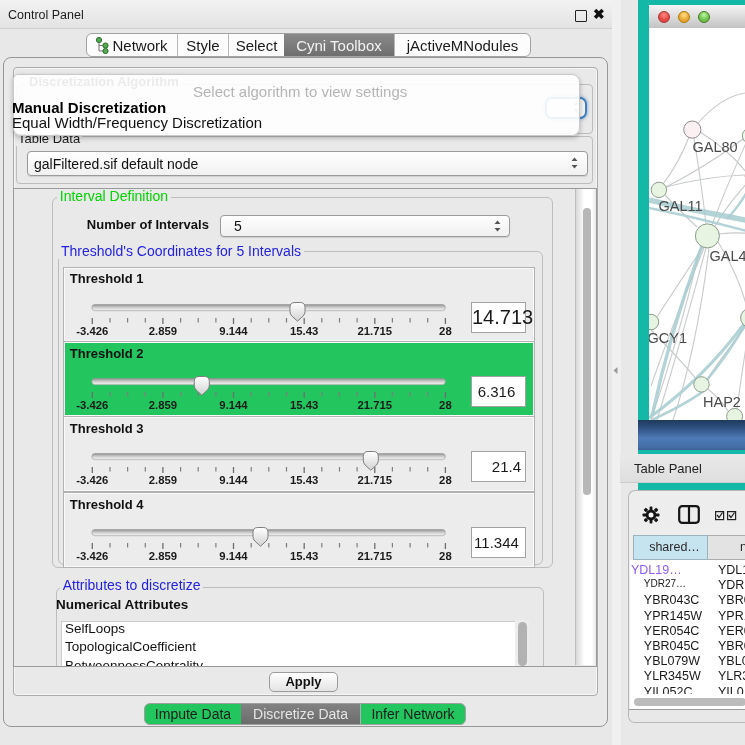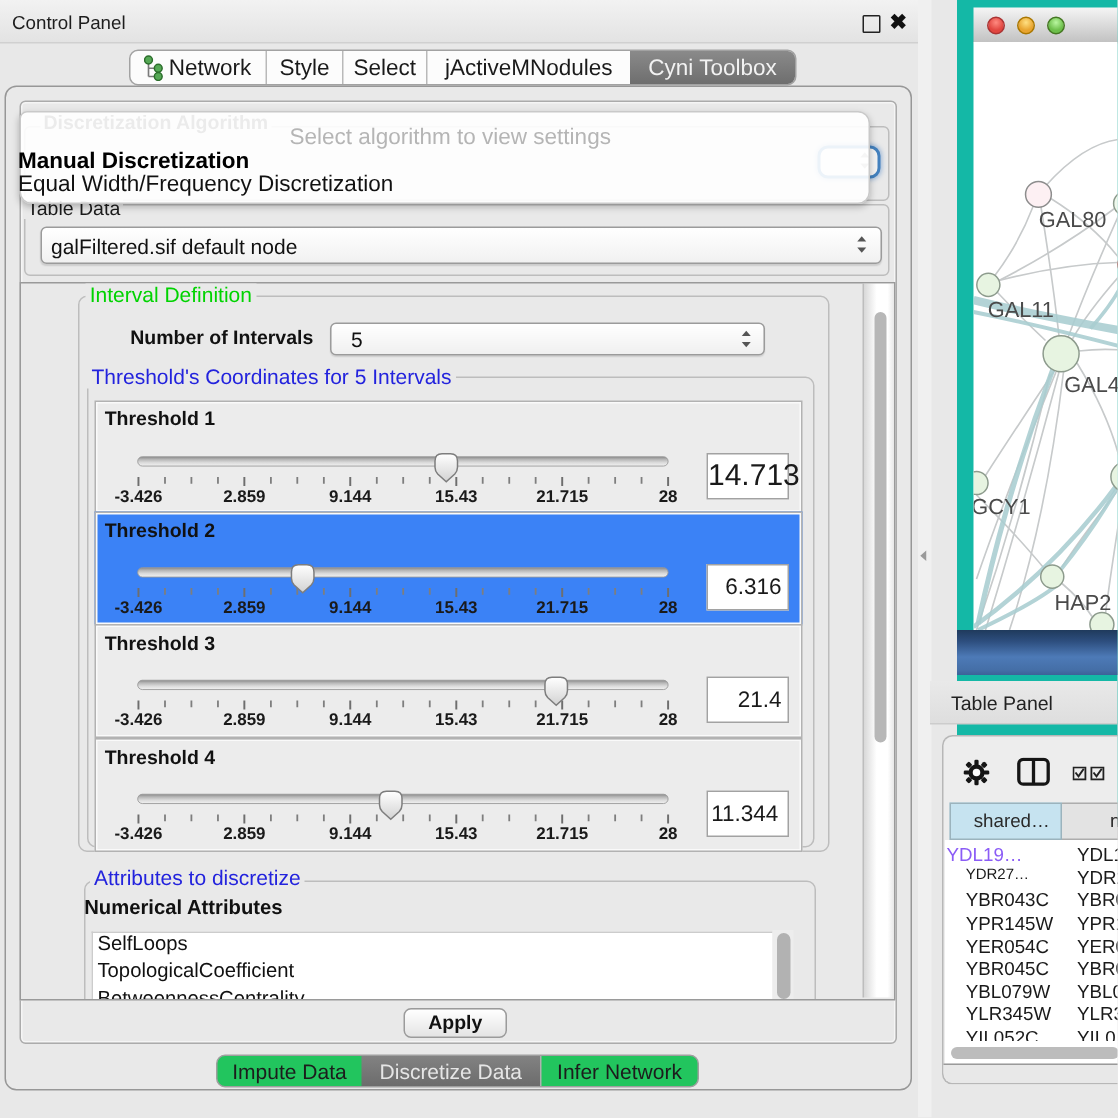--- a/index.html
+++ b/index.html
@@ -20,22 +20,22 @@
 <div class="abs" style="left:86px;top:33px;height:22px;display:flex;border:1px solid #a2a2a2;border-radius:6px;overflow:hidden;background:#fcfcfc">
   <div style="width:90px;display:flex;align-items:center;justify-content:center;font-size:15px;color:#1a1a1a;border-right:1px solid #b9b9b9">
     <svg width="13" height="18" viewBox="0 0 13 18" style="margin-right:3px">
       <path d="M3 4 L3 15 M3 9.5 L9 9.5 M3 15 L9 15" stroke="#7a7a7a" fill="none" stroke-width="1.1"></path>
       <circle cx="3" cy="4" r="2.6" fill="#55a855" stroke="#2c6e2c" stroke-width="1"></circle>
       <circle cx="9.5" cy="9.5" r="2.6" fill="#55a855" stroke="#2c6e2c" stroke-width="1"></circle>
       <circle cx="9.5" cy="15" r="2.6" fill="#55a855" stroke="#2c6e2c" stroke-width="1"></circle>
     </svg>Network</div>
   <div style="width:50px;display:flex;align-items:center;justify-content:center;font-size:15px;color:#1a1a1a;border-right:1px solid #b9b9b9">Style</div>
   <div style="width:55px;display:flex;align-items:center;justify-content:center;font-size:15px;color:#1a1a1a">Select</div>
+  <div style="width:110px;display:flex;align-items:center;justify-content:center;font-size:15px;color:#f2f2f2;background:linear-gradient(#8a8a8a,#6e6e6e)">Cyni Toolbox</div>
   <div style="width:135px;display:flex;align-items:center;justify-content:center;font-size:15px;color:#1a1a1a;border-left:1px solid #b9b9b9">jActiveMNodules</div>
-  <div style="width:110px;display:flex;align-items:center;justify-content:center;font-size:15px;color:#f2f2f2;background:linear-gradient(#8a8a8a,#6e6e6e)">Cyni Toolbox</div>
 </div>
 
 <div class="abs" style="left:3px;top:57px;width:603px;height:668px;border:1px solid #979797;border-radius:8px;background:#e9e9e9"></div>
 
 <div class="abs" style="left:13px;top:67px;width:583px;height:627px;border:1px solid #ababab;border-radius:4px;box-shadow:inset 0 0 0 1px #f5f5f5"></div>
 
 <div class="grp" style="left:16px;top:84px;width:575px;height:48px;border-radius:4px"></div>
 <div class="abs bold" style="left:27px;top:74.4px;font-size:13px;color:#333;background:#e9e9e9;padding:0 2px">Discretization Algorithm</div>
 
 <div class="abs" style="left:545px;top:96.5px;width:42px;height:22px;box-sizing:border-box;background:#f2f2f2;border:2.5px solid #4380bd;border-radius:7px;box-shadow:0 0 3px 1px rgba(90,140,200,.5)"></div>
@@ -109,21 +109,21 @@
         <text x="169.5" y="66.5" font-family="Liberation Sans" font-size="11.3" font-weight="bold" fill="#1a1a1a" text-anchor="middle">9.144</text>
         <text x="240.2" y="66.5" font-family="Liberation Sans" font-size="11.3" font-weight="bold" fill="#1a1a1a" text-anchor="middle">15.43</text>
         <text x="310.8" y="66.5" font-family="Liberation Sans" font-size="11.3" font-weight="bold" fill="#1a1a1a" text-anchor="middle">21.715</text>
         <text x="381.4" y="66.5" font-family="Liberation Sans" font-size="11.3" font-weight="bold" fill="#1a1a1a" text-anchor="middle">28</text>
         <g transform="translate(233.5,0)">
           <path d="M-7.5 10.3 Q-7.5 5.5 -2.8 5.5 L2.8 5.5 Q7.5 5.5 7.5 10.3 L7.5 14.5 Q7.5 17 5.7 19 L0 24.2 L-5.7 19 Q-7.5 17 -7.5 14.5 Z" transform="translate(0,29)" fill="url(#th1)" stroke="#7d7d7d" stroke-width="1"></path>
         </g>
       </svg>
       <div class="abs" style="left:407.5px;top:34px;width:55px;height:31px;box-sizing:border-box;background:#fff;border:1px solid #a2a2a2;font-size:20px;color:#1a1a1a;text-align:right;line-height:29.5px;padding-right:4px">14.713</div>
     </div>
-<div class="abs" style="left:48.5px;top:152.3px;width:470px;height:73.5px;border:1px solid #b2b2b2;box-shadow:inset 0 0 0 1px #fafafa;background:#3b82f6">
+<div class="abs" style="left:48.5px;top:152.3px;width:470px;height:73.5px;border:1px solid #b2b2b2;box-shadow:inset 0 0 0 1px #fafafa;background:#22c55e">
       <div class="abs bold" style="left:6.3px;top:3.8px;font-size:13px;color:#111">Threshold 2</div>
       <svg class="abs" style="left:0;top:0" width="470" height="73" viewBox="0 0 470 73">
         <defs>
           <linearGradient id="tr2" x1="0" y1="0" x2="0" y2="1">
             <stop offset="0" stop-color="#8a8a8a"></stop>
             <stop offset="0.28" stop-color="#b6b6b6"></stop>
             <stop offset="0.62" stop-color="#dadada"></stop>
             <stop offset="1" stop-color="#f2f2f2"></stop>
           </linearGradient>
           <linearGradient id="th2" x1="0" y1="0" x2="0" y2="1">
@@ -156,21 +156,21 @@
         <text x="28.3" y="66.5" font-family="Liberation Sans" font-size="11.3" font-weight="bold" fill="#1a1a1a" text-anchor="middle">-3.426</text>
         <text x="98.9" y="66.5" font-family="Liberation Sans" font-size="11.3" font-weight="bold" fill="#1a1a1a" text-anchor="middle">2.859</text>
         <text x="169.5" y="66.5" font-family="Liberation Sans" font-size="11.3" font-weight="bold" fill="#1a1a1a" text-anchor="middle">9.144</text>
         <text x="240.2" y="66.5" font-family="Liberation Sans" font-size="11.3" font-weight="bold" fill="#1a1a1a" text-anchor="middle">15.43</text>
         <text x="310.8" y="66.5" font-family="Liberation Sans" font-size="11.3" font-weight="bold" fill="#1a1a1a" text-anchor="middle">21.715</text>
         <text x="381.4" y="66.5" font-family="Liberation Sans" font-size="11.3" font-weight="bold" fill="#1a1a1a" text-anchor="middle">28</text>
         <g transform="translate(137.8,0)">
           <path d="M-7.5 10.3 Q-7.5 5.5 -2.8 5.5 L2.8 5.5 Q7.5 5.5 7.5 10.3 L7.5 14.5 Q7.5 17 5.7 19 L0 24.2 L-5.7 19 Q-7.5 17 -7.5 14.5 Z" transform="translate(0,29)" fill="url(#th2)" stroke="#7d7d7d" stroke-width="1"></path>
         </g>
       </svg>
-      <div class="abs" style="left:407.5px;top:34px;width:55px;height:31px;box-sizing:border-box;background:#fff;border:1px solid #a2a2a2;font-size:15px;color:#1a1a1a;text-align:right;line-height:29.5px;padding-right:4px">6.316</div>
+      <div class="abs" style="left:407.5px;top:34px;width:55px;height:31px;box-sizing:border-box;background:#fff;border:1px solid #a2a2a2;font-size:15px;color:#1a1a1a;text-align:center;line-height:29.5px;padding-right:4px">6.316</div>
     </div>
 <div class="abs" style="left:48.5px;top:227.10000000000002px;width:470px;height:73.5px;border:1px solid #b2b2b2;box-shadow:inset 0 0 0 1px #fafafa;background:#ececec">
       <div class="abs bold" style="left:6.3px;top:3.8px;font-size:13px;color:#111">Threshold 3</div>
       <svg class="abs" style="left:0;top:0" width="470" height="73" viewBox="0 0 470 73">
         <defs>
           <linearGradient id="tr3" x1="0" y1="0" x2="0" y2="1">
             <stop offset="0" stop-color="#8a8a8a"></stop>
             <stop offset="0.28" stop-color="#b6b6b6"></stop>
             <stop offset="0.62" stop-color="#dadada"></stop>
             <stop offset="1" stop-color="#f2f2f2"></stop>

